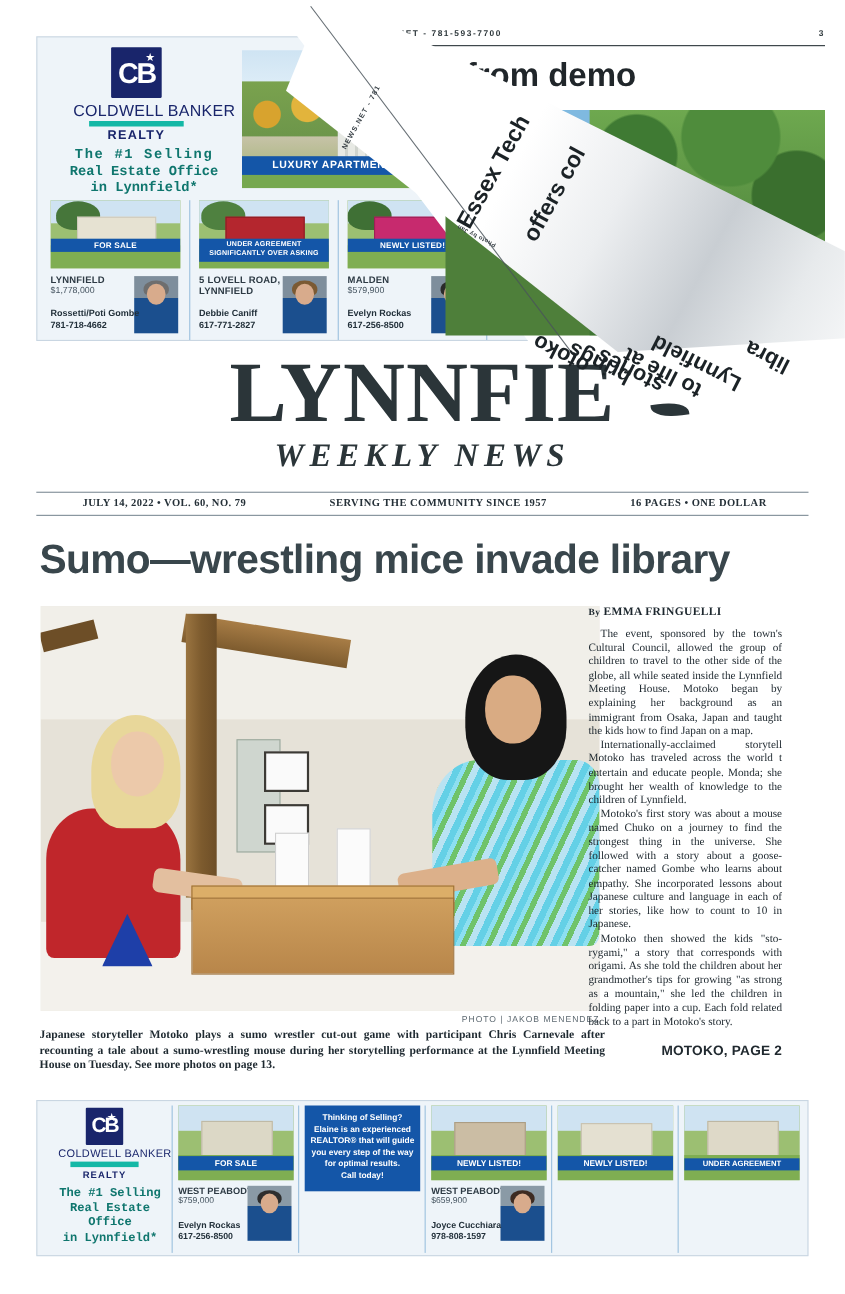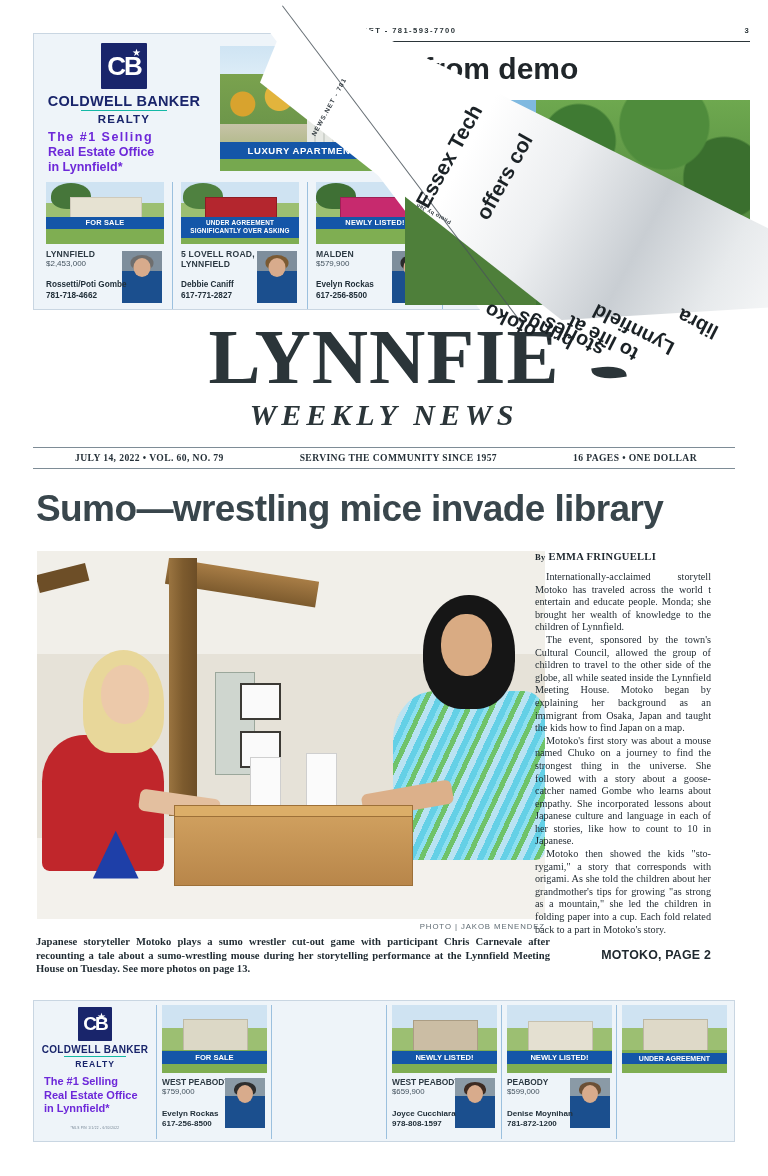--- a/index.html
+++ b/index.html
@@ -55,43 +55,45 @@
   }
   .cb-star {
     position: absolute;
     right: 6px; top: 5px;
     color: #ffffff;
     font-size: 10px;
     line-height: 10px;
   }
   .cb-name {
     color: #19256b;
-    font-weight: bold;
+    font-weight: normal;
     font-size: 14.5px;
     letter-spacing: 0.3px;
+    text-align: right;
   }
   .cb-realty {
     color: #19256b;
     font-weight: bold;
     font-size: 11.5px;
     letter-spacing: 1.2px;
     margin-top: 1px;
     padding-top: 2px;
-    border-top: 1px solid #14b8a6;
+    border-top: 5px solid #14b8a6;
     width: 86px;
     margin-left: auto; margin-right: auto;
   }
   .cb-tag {
-    color: #6d28d9;
+    color: #0f766e;
     font-weight: bold;
     font-size: 12.5px;
     line-height: 15px;
     margin-top: 5px;
-    text-align: left;
+    text-align: center;
     padding-left: 14px;
+    font-family: Liberation Mono, monospace;
   }
   .cb-tag .l1 { letter-spacing: 1.5px; }
   .cb-disclaimer {
     font-size: 3.4px;
     color: #6b7c8c;
     letter-spacing: 0.3px;
     margin-top: 7px;
     transform: scaleY(1.2);
   }
 
@@ -690,21 +692,21 @@
     <div class="listing">
       <div class="listing-img">
         <div class="li-sky"></div>
         <div class="li-tree" style="left:4%;background:#46763a;"></div>
         <div class="li-house" style="background:#e6e2d2;border:1px solid #cfcabb;"></div>
         <div class="li-lawn"></div>
         <div class="li-band">FOR SALE</div>
       </div>
       <div class="listing-info">
         <div class="li-city">LYNNFIELD</div>
-        <div class="li-price">$2,453,000</div>
+        <div class="li-price">$1,778,000</div>
         <div class="li-portrait">
           <div class="hair" style="background:#6e6e6e;"></div>
           <div class="face"></div>
         </div>
         <div class="li-agent">
           <div>Rossetti/Poti Gombe</div>
           <div>781-718-4662</div>
         </div>
       </div>
     </div>
@@ -813,22 +815,22 @@
 </div>
 
 <div class="photo-credit">PHOTO | JAKOB MENENDEZ</div>
 <div class="caption">Japanese storyteller Motoko plays a sumo wrestler cut-out game with participant Chris Carnevale after recounting a tale about a sumo-wrestling mouse during her storytelling performance at the Lynnfield Meeting House on Tuesday. See more photos on page 13.</div>
 
 <div class="article">
   <div class="byline">
     <span class="small">By</span>
     <span>EMMA FRINGUELLI</span>
   </div>
+  <p>The event, sponsored by the town's Cultural Council, allowed the group of children to travel to the other side of the globe, all while seated inside the Lynnfield Meeting House. Motoko began by explaining her background as an immigrant from Osaka, Japan and taught the kids how to find Japan on a map.</p>
   <p>Internationally-acclaimed storytell Motoko has traveled across the world t entertain and educate people. Monda; she brought her wealth of knowledge to the children of Lynnfield.</p>
-  <p>The event, sponsored by the town's Cultural Council, allowed the group of children to travel to the other side of the globe, all while seated inside the Lynnfield Meeting House. Motoko began by explaining her background as an immigrant from Osaka, Japan and taught the kids how to find Japan on a map.</p>
   <p>Motoko's first story was about a mouse named Chuko on a journey to find the strongest thing in the universe. She followed with a story about a goose-catcher named Gombe who learns about empathy. She incorporated lessons about Japanese culture and language in each of her stories, like how to count to 10 in Japanese.</p>
   <p>Motoko then showed the kids "sto-rygami," a story that corresponds with origami. As she told the children about her grandmother's tips for growing "as strong as a mountain," she led the children in folding paper into a cup. Each fold related back to a part in Motoko's story.</p>
   <div class="jump">MOTOKO, PAGE 2</div>
 </div>
 
 <div class="bottom-ad">
   <div class="ba-cb cb-block">
     <div class="cb-logo">
       <span class="cb-logo-text">CB</span>
       <span class="cb-star">★</span>
@@ -860,20 +862,28 @@
           <div class="face"></div>
         </div>
         <div class="ba-agent">
           <div>Evelyn Rockas</div>
           <div>617-256-8500</div>
         </div>
       </div>
     </div>
 
     <div class="ba-promo">
+      <div class="ba-promo-inner">
+        <div>Thinking of Selling?</div>
+        <div>Elaine is an experienced</div>
+        <div>REALTOR® that will guide</div>
+        <div>you every step of the way</div>
+        <div>for optimal results.</div>
+        <div>Call today!</div>
+      </div>
     </div>
 
     <div class="ba-col">
       <div class="ba-img">
         <div class="li-sky"></div>
         <div class="li-house" style="background:#cbbda4;border:1px solid #ab9d84;top:22%;height:44%;"></div>
         <div class="li-lawn"></div>
         <div class="ba-band">NEWLY LISTED!</div>
       </div>
       <div class="ba-info">
@@ -889,32 +899,20 @@
         </div>
       </div>
     </div>
 
     <div class="ba-col">
       <div class="ba-img">
         <div class="li-sky"></div>
         <div class="li-house" style="background:#e4e0d1;border:1px solid #c6c1af;top:24%;height:42%;"></div>
         <div class="li-lawn"></div>
         <div class="ba-band">NEWLY LISTED!</div>
-      </div>
-      <div class="ba-info">
-        <div class="ba-city">PEABODY</div>
-        <div class="ba-price">$599,000</div>
-        <div class="ba-portrait">
-          <div class="hair" style="background:#6b5036;"></div>
-          <div class="face"></div>
-        </div>
-        <div class="ba-agent">
-          <div>Denise Moynihan</div>
-          <div>781-872-1200</div>
-        </div>
       </div>
     </div>
 
     <div class="ba-col">
       <div class="ba-img">
         <div class="li-sky"></div>
         <div class="li-house" style="background:#ded9c8;border:1px solid #bdb7a3;top:20%;height:46%;"></div>
         <div class="li-lawn"></div>
         <div class="ba-band" style="font-size:7px;">UNDER AGREEMENT</div>
       </div>

